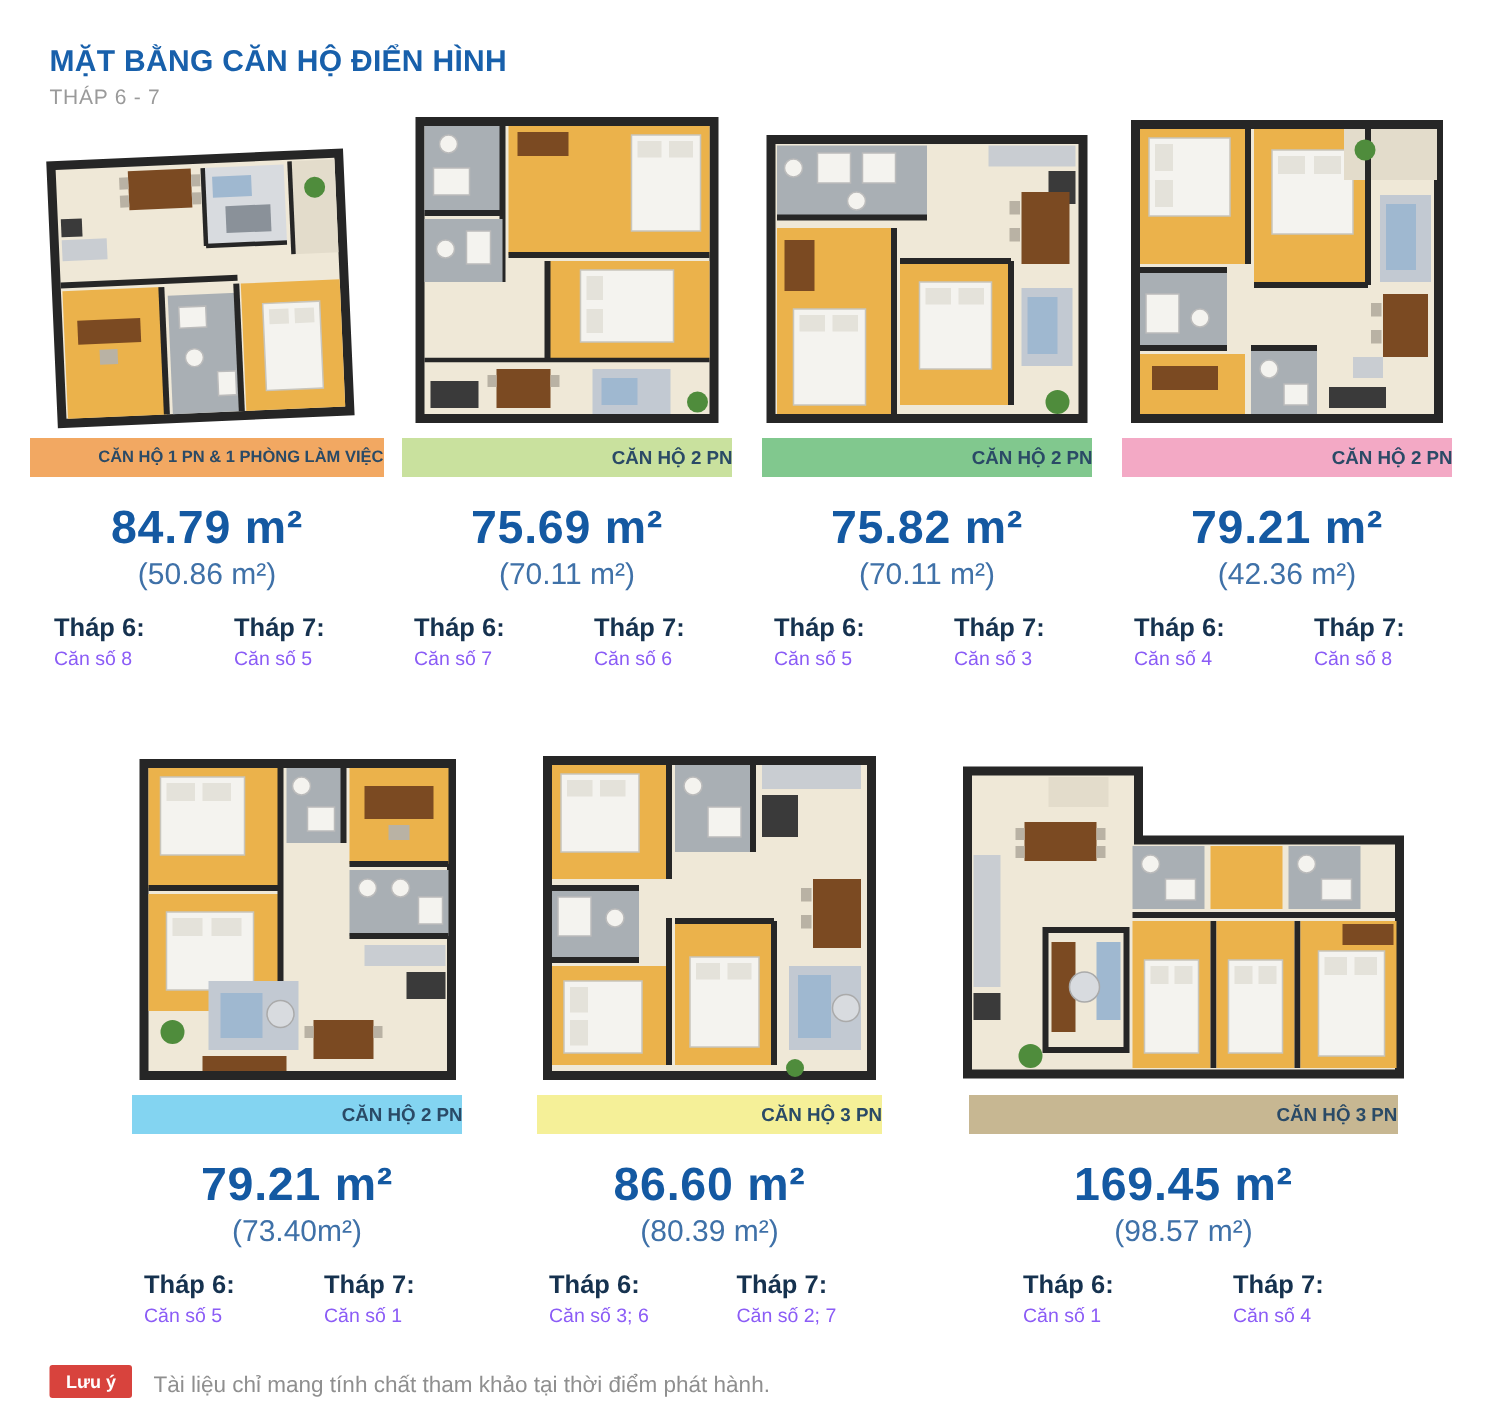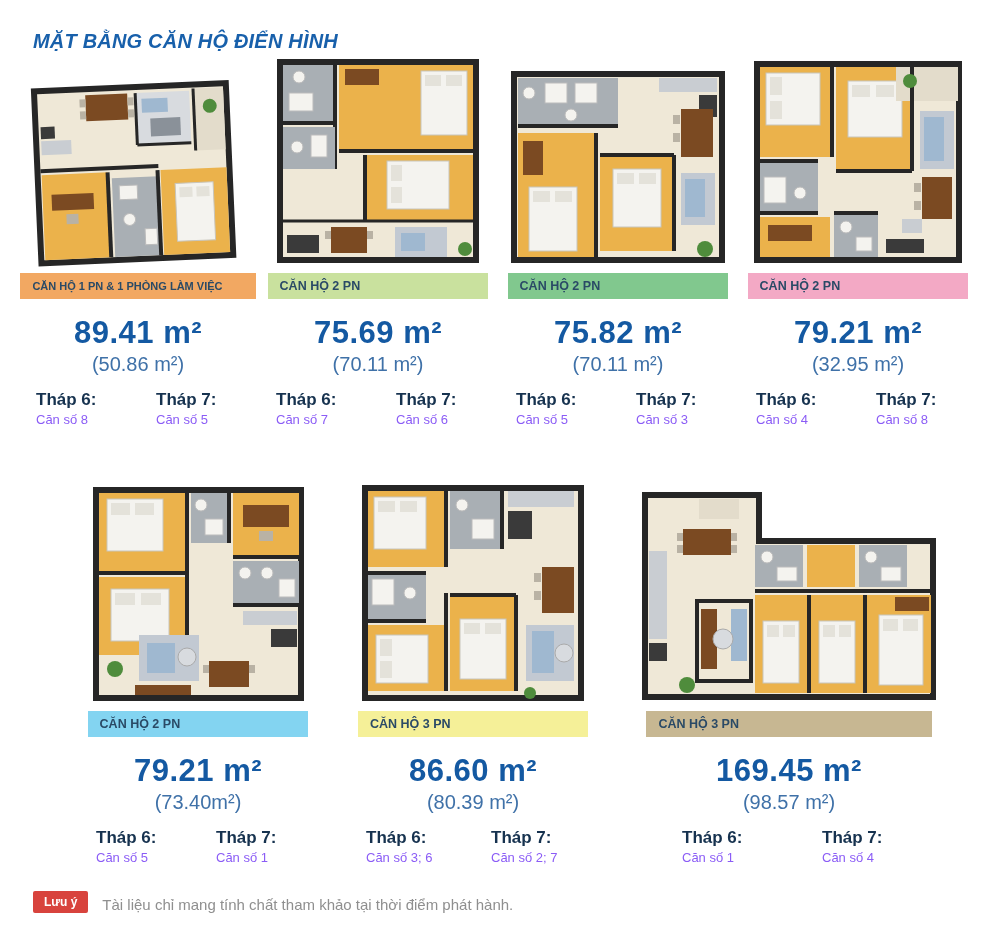--- a/index.html
+++ b/index.html
@@ -1,36 +1,36 @@
 <!DOCTYPE html>
 <html><head>
 <meta charset="utf-8">
 <style>
   * { margin:0; padding:0; box-sizing:border-box; }
   html,body { width:1000px; height:943px; background:#ffffff; overflow:hidden;
               font-family:"Liberation Sans", sans-serif; }
   .page { width:1000px; height:943px; position:relative; }
 
-  .header { padding:30px 0 0 33px;font-style:italic; }
+  .header { padding:30px 0 0 33px; }
   .title { color:#1860AB; font-size:20px; font-weight:bold; letter-spacing:.2px; }
   .subtitle { color:#9A9A9A; font-size:14px; margin-top:3px; letter-spacing:.5px; }
 
   .row { display:flex; align-items:flex-end; }
   .row1 { margin:0 0 0 18px; }
   .row2 { margin:52px 0 0 78px; }
 
   .card { display:flex; flex-direction:column; align-items:center; }
   .row1 .card { width:240px; }
   .plan-wrap { height:212px; display:flex; align-items:flex-end; justify-content:center; }
   .row2 .plan-wrap { height:224px; }
   .tilt { transform:rotate(-2.5deg); }
 
-  .label-bar { width:92%; height:26px; line-height:26px; text-align:left;
+  .label-bar { width:92%; height:26px; line-height:26px; text-align:right;
                color:#2A4A66; font-size:12.5px; font-weight:600; margin-top:8px;
-               white-space:nowrap; overflow:hidden;padding-left:12px; }
+               white-space:nowrap; overflow:hidden; }
   .label-long { font-size:11px; width:98%; }
 
   .area { margin-top:16px; color:#1459A2; font-size:31px; font-weight:800;
           text-align:center; letter-spacing:.5px; }
   .area-sub { margin-top:2px; color:#3F71A8; font-size:20px; font-weight:400;
               text-align:center; }
 
   .towers { display:flex; width:100%; margin-top:14px; }
   .tower { width:50%; padding-left:18px; }
   .t-label { color:#16324F; font-size:17px; font-weight:bold; }
@@ -43,20 +43,21 @@
 
   svg { display:block; }
 </style>
 </head>
 <body>
 
 <div class="page">
 
   <div class="header">
     <div class="title">MẶT BẰNG CĂN HỘ ĐIỂN HÌNH</div>
+    <div class="subtitle">THÁP 6 - 7</div>
   </div>
 
   <div class="row row1">
 
     <div class="card">
       <div class="plan-wrap tilt">
         <svg viewBox="0 0 212 186" width="212" height="186">
           <rect x="5" y="8" width="192" height="172" fill="#EFE8D7" stroke="#262626" stroke-width="6"></rect>
           <rect x="164" y="12" width="30" height="62" fill="#E3DCCB"></rect>
           <line x1="164" y1="12" x2="164" y2="74" stroke="#262626" stroke-width="3"></line>
@@ -83,21 +84,21 @@
           <circle cx="95" cy="140" r="6" fill="#F4F3EF" stroke="#BBBBBB"></circle>
           <rect x="110" y="150" width="12" height="16" fill="#F4F3EF" stroke="#BBBBBB"></rect>
           <line x1="125" y1="92" x2="125" y2="177" stroke="#262626" stroke-width="4"></line>
           <rect x="128" y="92" width="66" height="85" fill="#EBB24B"></rect>
           <rect x="142" y="106" width="38" height="58" fill="#F4F3EF" stroke="#C8C5BC"></rect>
           <rect x="146" y="110" width="13" height="10" fill="#E4E2DA"></rect>
             <rect x="163" y="110" width="13" height="10" fill="#E4E2DA"></rect>
         </svg>
       </div>
       <div class="label-bar label-long" style="background-color: rgb(242, 168, 98);">CĂN HỘ 1 PN &amp; 1 PHÒNG LÀM VIỆC</div>
-      <div class="area">89.41 m²</div>
+      <div class="area">84.79 m²</div>
       <div class="area-sub">(50.86 m²)</div>
       <div class="towers">
         <div class="tower">
           <div class="t-label">Tháp 6:</div>
           <div class="t-value">Căn số 8</div>
         </div>
         <div class="tower">
           <div class="t-label">Tháp 7:</div>
           <div class="t-value">Căn số 5</div>
         </div>
@@ -232,21 +233,21 @@
           <rect x="150" y="160" width="20" height="14" fill="#C9CDD2"></rect>
           <rect x="168" y="52" width="34" height="58" fill="#C2C9D2"></rect>
           <rect x="172" y="58" width="20" height="44" fill="#9FB8D0"></rect>
           <rect x="170" y="118" width="30" height="42" fill="#7B4A22"></rect>
           <rect x="162" y="124" width="7" height="9" fill="#B9B2A4"></rect>
             <rect x="162" y="142" width="7" height="9" fill="#B9B2A4"></rect>
         </svg>
       </div>
       <div class="label-bar" style="background-color: rgb(243, 169, 197);">CĂN HỘ 2 PN</div>
       <div class="area">79.21 m²</div>
-      <div class="area-sub">(32.95 m²)</div>
+      <div class="area-sub">(42.36 m²)</div>
       <div class="towers">
         <div class="tower">
           <div class="t-label">Tháp 6:</div>
           <div class="t-value">Căn số 4</div>
         </div>
         <div class="tower">
           <div class="t-label">Tháp 7:</div>
           <div class="t-value">Căn số 8</div>
         </div>
       </div>

